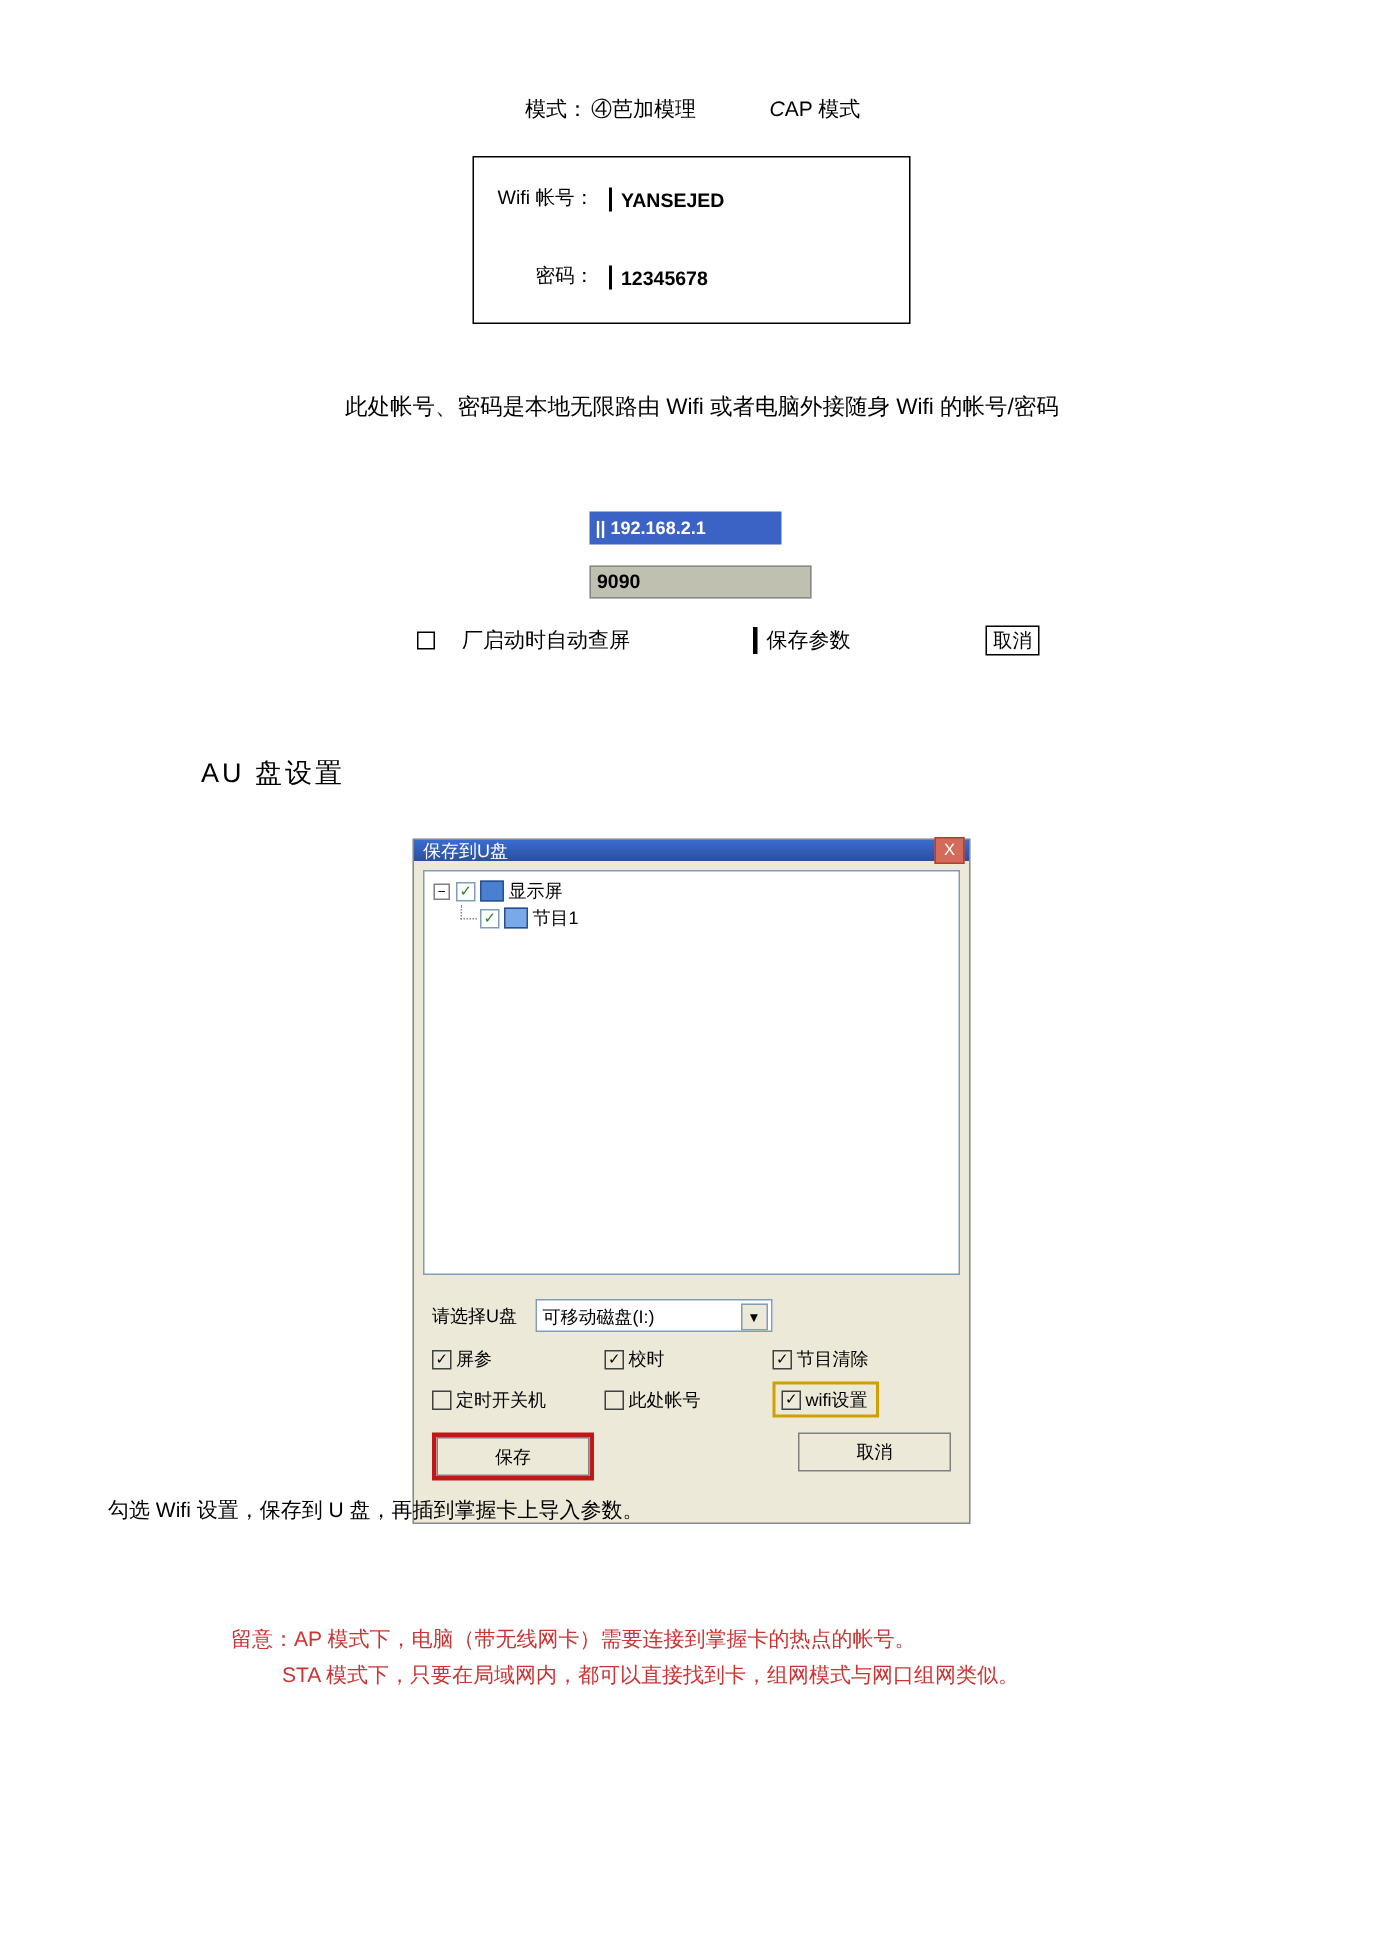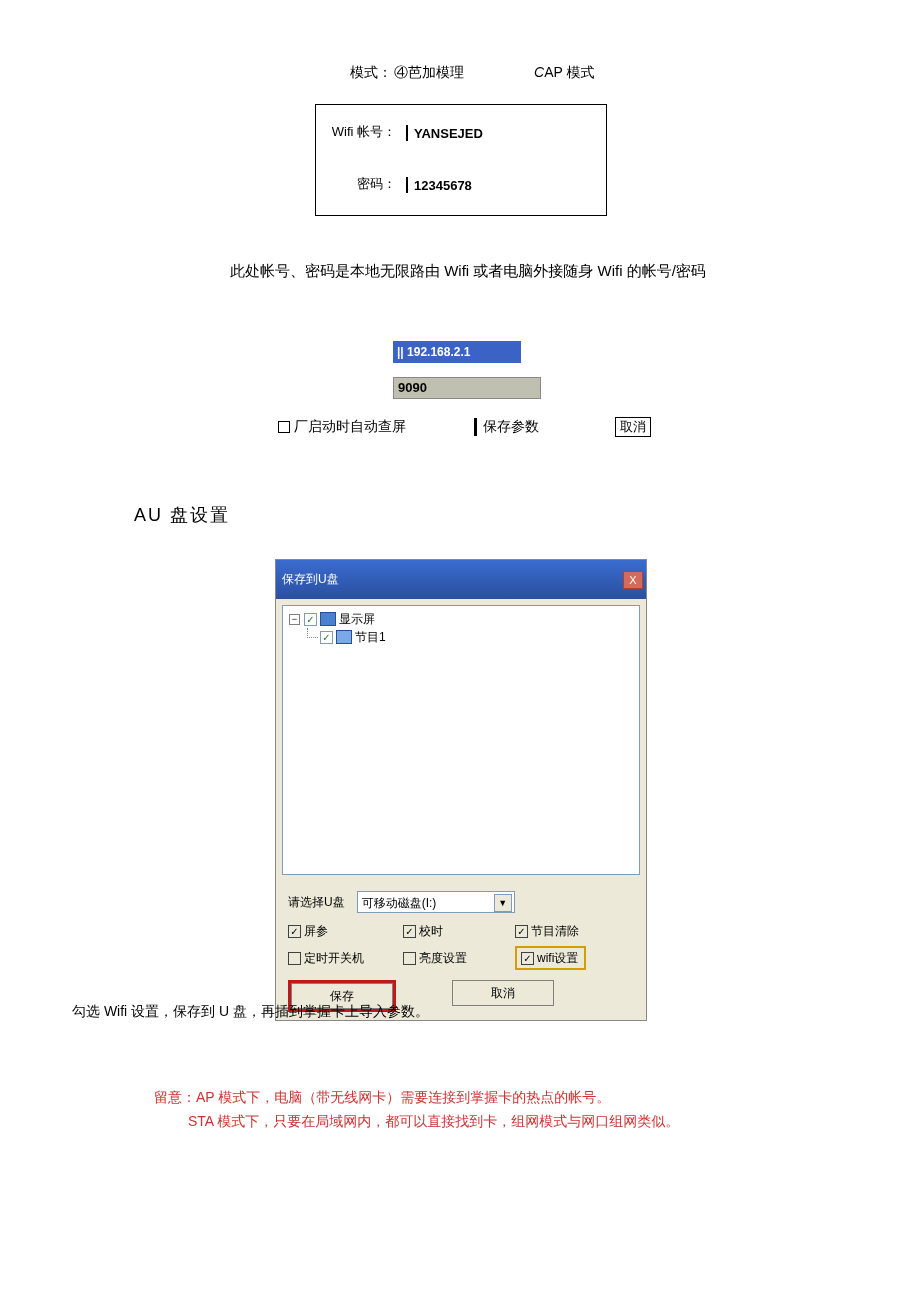--- a/index.html
+++ b/index.html
@@ -9,21 +9,21 @@
     font-family: "SimSun", "Microsoft YaHei", Arial, sans-serif;
     font-size: 14px;
     color: #000;
     background: #fff;
   }
   .page { padding: 40px 0 0 0; }
   .row { display: flex; align-items: center; }
   .mode-row { margin-left: 350px; margin-top: 24px; }
   .mode-row .lbl { font-size: 14px; }
   .mode-row .opt1 { font-size: 14px; margin-left: 2px; }
-  .mode-row .opt2 { font-size: 14px; margin-left: 70px; font-style: italic; }
+  .mode-row .opt2 { font-size: 14px; margin-left: 49px; font-style: italic; }
   .form-box {
     width: 290px;
     border: 1px solid #000;
     margin: 22px 0 0 315px;
     padding: 18px 0 22px 0;
   }
   .form-row { display: flex; align-items: flex-end; margin-bottom: 34px; }
   .form-row:last-child { margin-bottom: 0; }
   .form-row .flabel { width: 80px; text-align: right; font-size: 13px; }
   .vline { width: 2px; height: 16px; background:#000; margin: 0 6px 0 10px;}
@@ -45,40 +45,40 @@
     width: 138px;
     height: 20px;
     line-height:20px;
     background:#c0c0b0;
     color:#000;
     font-size: 13px;
     padding: 0 4px;
     margin-top: 14px;
     border: 1px solid #888;
   }
-  .btn-row { display:flex; align-items:center; margin: 18px 0 0 278px; }
+  .btn-row { display:flex; align-items:center; margin: 18px 0 0 278px; gap: 14px; }
   .unchecked-box {
     display:inline-block; width:10px; height:10px; border:1px solid #000; margin-right:4px; vertical-align:middle;
   }
   .btn-row .txt { font-size: 14px; }
   .save-item { margin-left: 68px; display:flex; align-items:center;}
   .save-item .bar { width:3px; height:18px; background:#000; margin-right:6px;}
   .cancel-box { margin-left:76px; border:1px solid #000; padding:0 4px; font-size:13px;}
   .section-h { margin: 66px 0 16px 134px; font-size: 18px; letter-spacing: 2px; }
 
   
   .dialog {
     width: 370px;
     margin: 32px 0 0 275px;
     border: 1px solid #888;
     background: #ece9d8;
     position: relative;
   }
   .titlebar {
-    height: 39px;
+    height: 14px;
     background: linear-gradient(to bottom,#3a6ccf,#2a4fa0);
     color:#fff;
     font-size: 12px;
     display:flex;
     align-items:center;
     padding: 0 3px 0 6px;
     justify-content: space-between;
   }
   .closebtn {
     width:18px; height:16px; background:#d46a5a; border:1px solid #b04030;
@@ -92,42 +92,42 @@
     padding: 4px 6px;
     font-size: 12px;
   }
   .tree-row { display:flex; align-items:center; height:18px;}
   .tree-indent { width:18px; }
   .expander { width:9px;height:9px;border:1px solid #808080;display:flex;align-items:center;justify-content:center;font-size:9px;line-height:7px;margin-right:4px;}
   .chk { width:11px;height:11px;border:1px solid #7f9db9;background:#fff;margin-right:3px;display:flex;align-items:center;justify-content:center;font-size:10px;color:#2a7a2a;line-height:9px;}
   .tree-icon { width:14px;height:12px;margin-right:3px;background:#4a80d0;border:1px solid #285090;}
   .tree-icon2 { width:14px;height:12px;margin-right:3px;background:#7aa8e8;border:1px solid #285090;}
   .bottom-panel {
-    padding: 10px 12px 8px 12px;
+    padding: 10px 12px 28px 12px;
     font-size: 12px;
   }
   .bp-row { display:flex; align-items:center; margin-bottom:10px; }
   .bp-row .lbl2 { margin-right: 12px; }
   .dropdown {
     flex:0 0 150px; height:20px; border:1px solid #7f9db9; background:#fff;
     display:flex; align-items:flex-end; justify-content:space-between;
     font-size:12px; padding:0 2px 0 4px;
   }
   .dd-arrow {
     width:16px;height:16px;border:1px solid #7f9db9;background:#ece9d8;
     display:flex;align-items:center;justify-content:center;font-size:9px;
   }
   .chk3row { display:flex; gap:0; margin-bottom:6px;}
   .chk3row .cell { display:flex; align-items:center;}
   .chk3row .cell.c1{width:115px;}
   .chk3row .cell.c2{width:112px;}
   .chk3row .cell.c3{}
   .chk3row .cbox { width:11px;height:11px;border:1px solid #404040;background:#ece9d8;margin-right:3px;display:flex;align-items:center;justify-content:center;font-size:10px;line-height:9px;}
   .hl-yellow { border:2px solid #d0a000; padding:0 6px 0 4px; display:flex;align-items:center;height:20px;}
-  .dlg-btns { display:flex; justify-content:flex-start; gap:56px; margin-top:6px;}
+  .dlg-btns { display:flex; justify-content:space-between; gap:56px; margin-top:6px;}
   .dlg-btn { width:100px; height:24px; border:1px solid #808080; background:#ece9d8; display:flex;align-items:center;justify-content:center; font-size:12px;}
   .red-save { border:3px solid #c01818; padding:0;}
   .caption-under {
     position: relative;
     margin: -18px 0 0 72px;
     font-size: 14px;
   }
   .notes { margin: 64px 0 0 154px; font-size: 14px; line-height:24px;}
   .notes .red { color:#cc3333; }
   .notes .red2 { color:#cc3333; margin-left:34px; display:inline-block;}
@@ -217,21 +217,21 @@
             <span>节目清除</span>
           </div>
       </div>
       <div class="chk3row" style="margin-bottom:10px;">
         <div class="cell c1">
             <span class="cbox"></span>
             <span>定时开关机</span>
           </div>
         <div class="cell c2">
             <span class="cbox"></span>
-            <span>亮度设置</span>
+            <span>此处帐号</span>
           </div>
         <div class="cell c3 hl-yellow">
             <span class="cbox">✓</span>
             <span>wifi设置</span>
           </div>
       </div>
       <div class="dlg-btns">
         <div class="red-save">
           <div class="dlg-btn">保存</div>
         </div>

